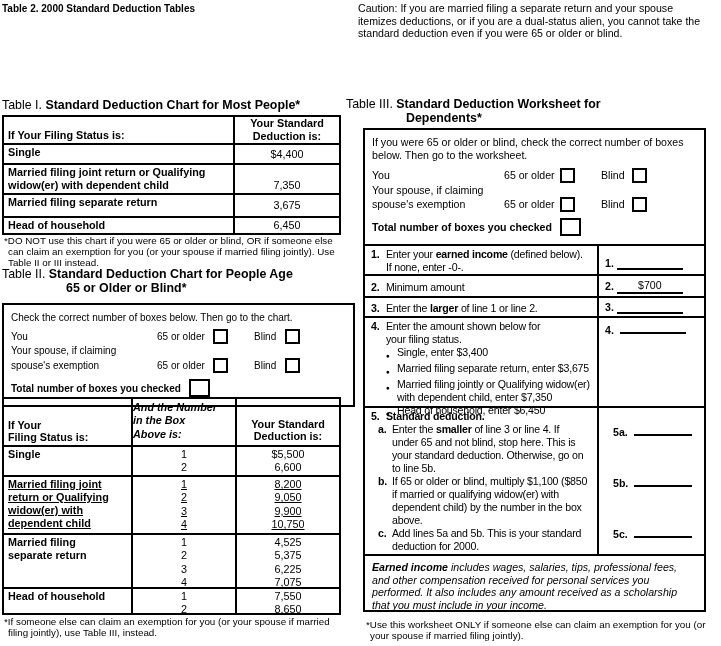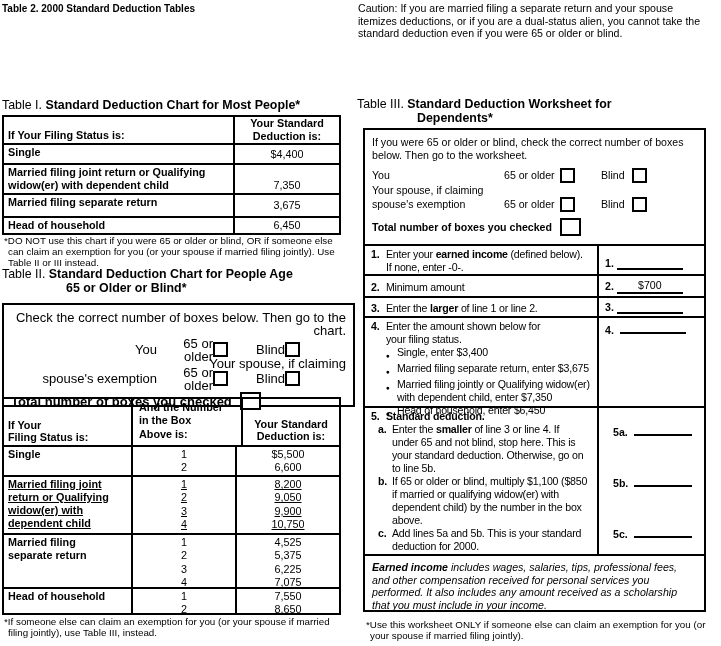--- a/index.html
+++ b/index.html
@@ -25,21 +25,21 @@
   #t1box{left:2px;top:115px;width:335px;border:2px solid #000;}
   .t1r{display:flex;border-top:2px solid #000;}
   .t1r:first-child{border-top:none;}
   .t1c1{width:221px;border-right:2px solid #000;padding:1px 4px;font-weight:bold;display:flex;}
   .t1c2{flex:1;display:flex;align-items:center;justify-content:center;text-align:center;}
   .h28{height:26px;} .h20{height:18px;} .h30{height:28px;} .h23{height:21px;} .h17{height:15px;}
   .vbot{align-items:flex-end;padding-bottom:1px;}
   .headbot{align-items:flex-end;padding-bottom:1px;}
 
   
-  .ckpanel{border:2px solid #000;padding:6px 7px 0 7px;font-size:13px;text-align:right;}
+  .ckpanel{border:2px solid #000;padding:6px 7px 0 7px;font-size:10px;}
   #t2check{left:2px;top:303px;width:335px;height:94px;}
   .ckintro{margin-bottom:4px;}
   .ckrow{display:flex;align-items:center;height:17px;}
   .ckname{width:146px;}
   .ckname3{width:132px;}
   .ckolder{width:56px;}
   .ckgap{width:26px;}
   .ckblind{width:31px;}
   .cksp1{height:12px;line-height:12px;}
   .cb{display:inline-block;width:11px;height:11px;border:2px solid #000;flex:none;background:#fff;}
@@ -49,26 +49,26 @@
   
   #t2-heading{left:2px;top:267px;}
   #t2box{left:2px;top:397px;width:335px;border:2px solid #000;}
   .t2r{display:flex;border-top:2px solid #000;}
   .t2r:first-child{border-top:none;}
   .c1{width:119px;padding:1px 4px;font-weight:bold;}
   .c2{width:102px;border-left:2px solid #000;border-right:2px solid #000;text-align:center;line-height:13.4px;padding-top:1px;}
   .c3{flex:1;text-align:center;line-height:13.4px;padding-top:1px;}
   .hh{height:46px;} .h30b{height:28px;} .h58{height:56px;text-decoration:underline;} .h54{height:52px;} .h26{height:24px;}
   .hc1{display:flex;align-items:flex-end;line-height:12.6px;}
-  .hc2{text-align:left;padding-left:6px;padding-top:2px;line-height:13.4px;font-weight:bold;}
+  .hc2{text-align:left;padding-top:2px;line-height:13.4px;font-weight:bold;font-style:italic;}
   .hc3{display:flex;align-items:flex-end;justify-content:center;line-height:12.6px;font-weight:bold;padding-bottom:2px;}
   #t2-footnote{left:4px;top:617px;width:344px;}
 
   
-  #t3-heading{left:357px;top:97px;}
+  #t3-heading{left:346px;top:97px;}
   #t3box{left:363px;top:128px;width:339px;border:2px solid #000;font-size:10.6px;}
   .s1{padding:6px 7px 0 7px;height:116px;border-bottom:2px solid #000;box-sizing:border-box;}
   .s1 .ckintro{width:330px;margin-bottom:5px;}
   .wrow{display:flex;border-bottom:2px solid #000;box-sizing:border-box;}
   .wleft{flex:1;display:flex;padding:2px 2px 0 6px;letter-spacing:-0.2px;}
   .wnum{width:15px;font-weight:bold;flex:none;}
   .wtext{flex:1;}
   .wans{width:107px;flex:none;border-left:2px solid #000;padding:0 4px 0 6px;box-sizing:border-box;}
   .hline{display:inline-block;width:66px;height:11px;border-bottom:2px solid #000;margin-left:3px;}
   .vfill{display:inline-block;width:66px;height:13px;border-bottom:2px solid #000;margin-left:3px;text-align:center;}

